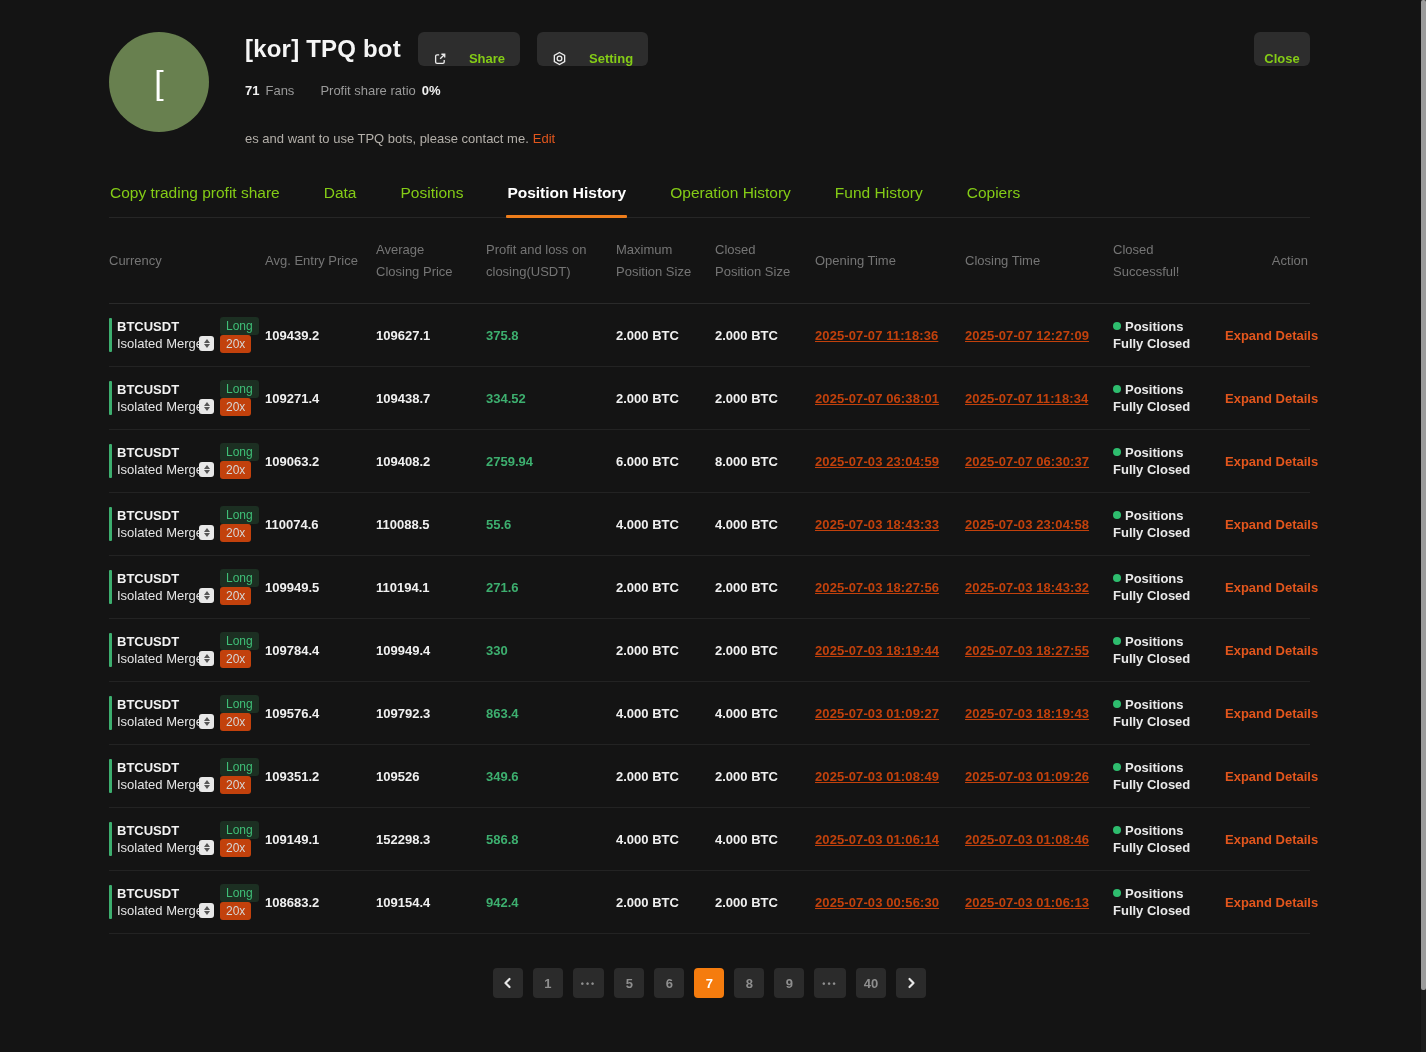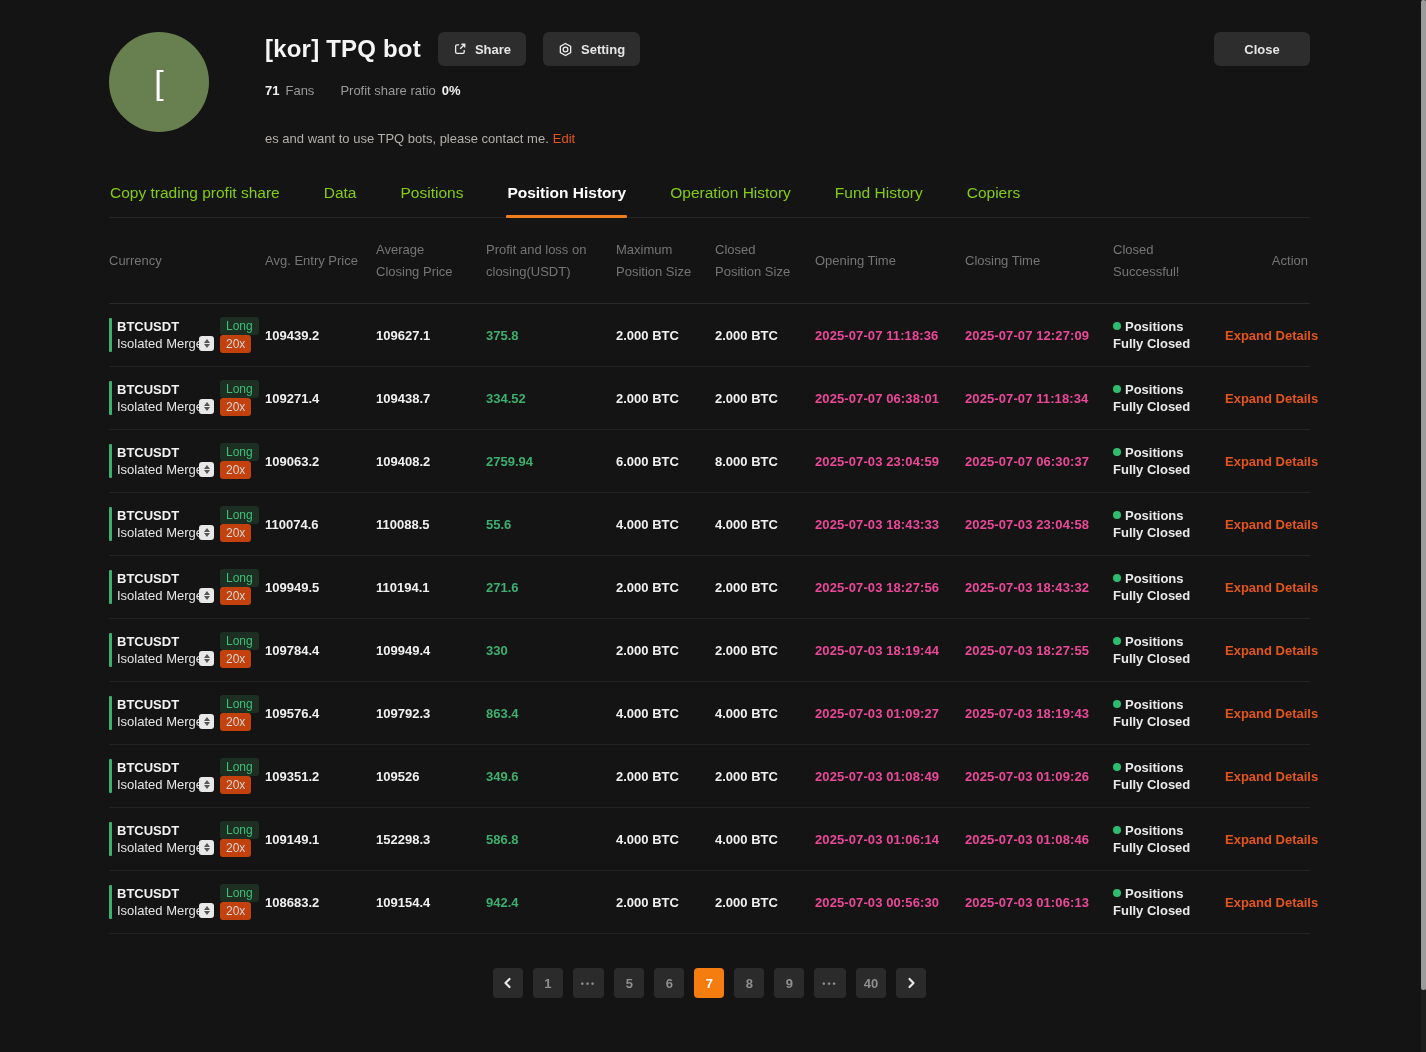--- a/index.html
+++ b/index.html
@@ -13,31 +13,31 @@
   .page { padding:32px 116px 0 109px; position:relative; }
 
   
   .profile { display:flex; align-items:flex-start; position:relative; }
   .avatar {
     width:100px; height:100px; border-radius:50%;
     background:#68804f; color:#fff;
     display:flex; align-items:center; justify-content:center;
     font-size:34px; font-weight:400; flex:0 0 100px;
   }
-  .profile-main { margin-left:56px; padding-top:0; }
+  .profile-main { margin-left:36px; padding-top:0; }
   .title-row { display:flex; align-items:center; gap:17px; }
   .bot-title { font-size:24px; font-weight:700; color:#f5f5f5; letter-spacing:.2px; }
   .btn {
-    display:inline-flex; align-items:center; gap:8px;
+    display:inline-flex; align-items:flex-end; gap:22px;
     background:#2d2d2d; border:none; border-radius:6px;
-    height:34px; padding:0 15px; color:#e5e5e5; font-size:13px;
+    height:34px; padding:0 15px; color:#84cc16; font-size:13px;
     font-family:inherit; cursor:pointer; font-weight:600;
   }
   .btn svg { display:block; }
-  .close-btn { position:absolute; right:0; top:0; width:96px; justify-content:center; }
+  .close-btn { position:absolute; right:0; top:0; width:56px; justify-content:center; }
   .stats-row { margin-top:17px; font-size:13px; color:#9a9a9a; display:flex; gap:6px; align-items:baseline; }
   .stats-row .strong { color:#f0f0f0; font-weight:700; }
   .stats-row .sep { width:14px; }
   .desc { margin-top:14px; font-size:13px; line-height:18px; color:#b3afa9; max-width:760px; }
   .edit-link { color:#e2561d; cursor:pointer; margin-left:4px; }
 
   
   .tab-bar {
     margin-top:26px; display:flex; gap:42px;
     border-bottom:1px solid #262626; position:relative;
@@ -78,21 +78,21 @@
   .mode-icon .up { border-bottom:4px solid #555; margin-bottom:1.5px; }
   .mode-icon .dn { border-top:4px solid #555; }
   .badge-col { display:flex; flex-direction:column; gap:0; align-items:flex-start; }
   .badge { font-size:12px; line-height:14px; padding:2px 6px; border-radius:3px; white-space:nowrap; }
   .badge-long { color:#3fbf77; background:#1c2f22; }
   .badge-lev { color:#d6d6d6; background:#c2410c; }
 
   .num { color:#f0f0f0; font-weight:600; }
   .pnl { color:#3daf6f; font-weight:600; }
   .size { color:#f0f0f0; font-weight:600; }
-  .time { color:#ec4899; font-weight:600; letter-spacing:.1px; }
+  .time { color:#c2410c; font-weight:600; letter-spacing:.1px;text-decoration:underline; }
 
   .status-cell { line-height:17px; font-size:13px; color:#e9e9e9; font-weight:600; }
   .status-dot { display:inline-block; width:8px; height:8px; border-radius:50%; background:#2ebd6e; margin-right:4px; vertical-align:1px; }
   .action-cell { text-align:right; padding-right:2px !important; }
   .action-link { color:#e2561d; font-weight:600; cursor:pointer; white-space:nowrap; }
 
   
   .pagination { display:flex; justify-content:center; align-items:center; gap:10px; margin-top:34px; }
   .page-btn {
     min-width:30px; height:30px; border-radius:4px;

